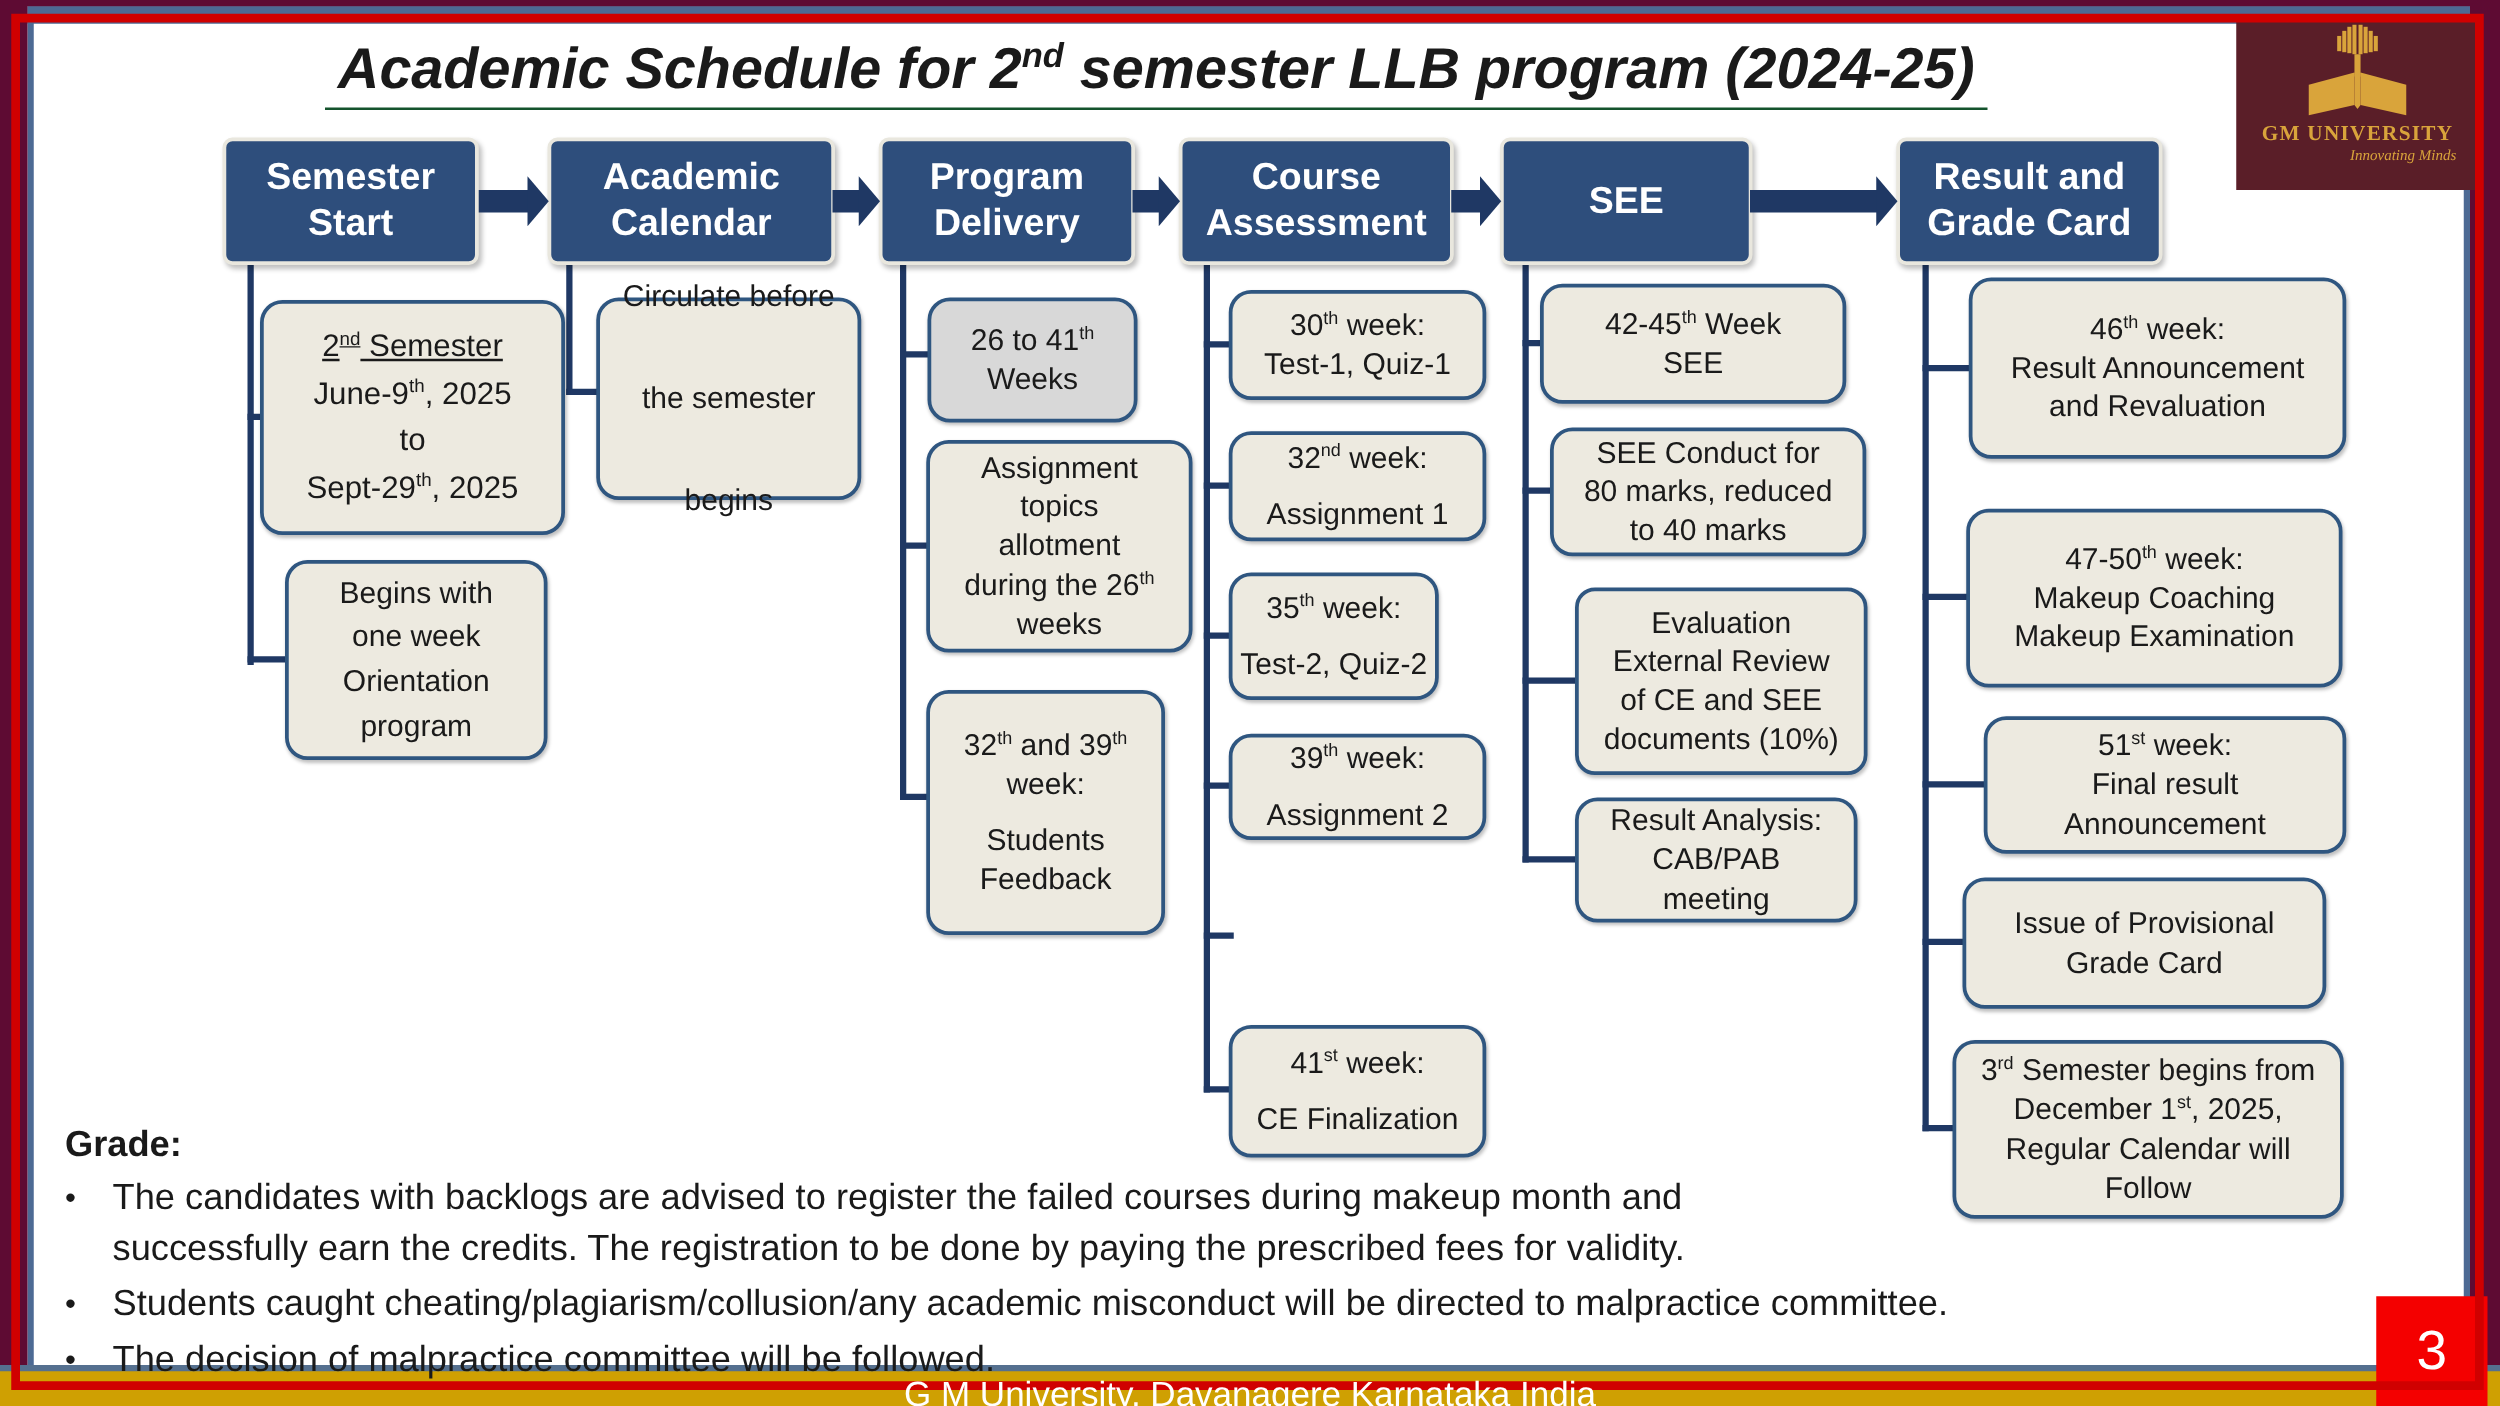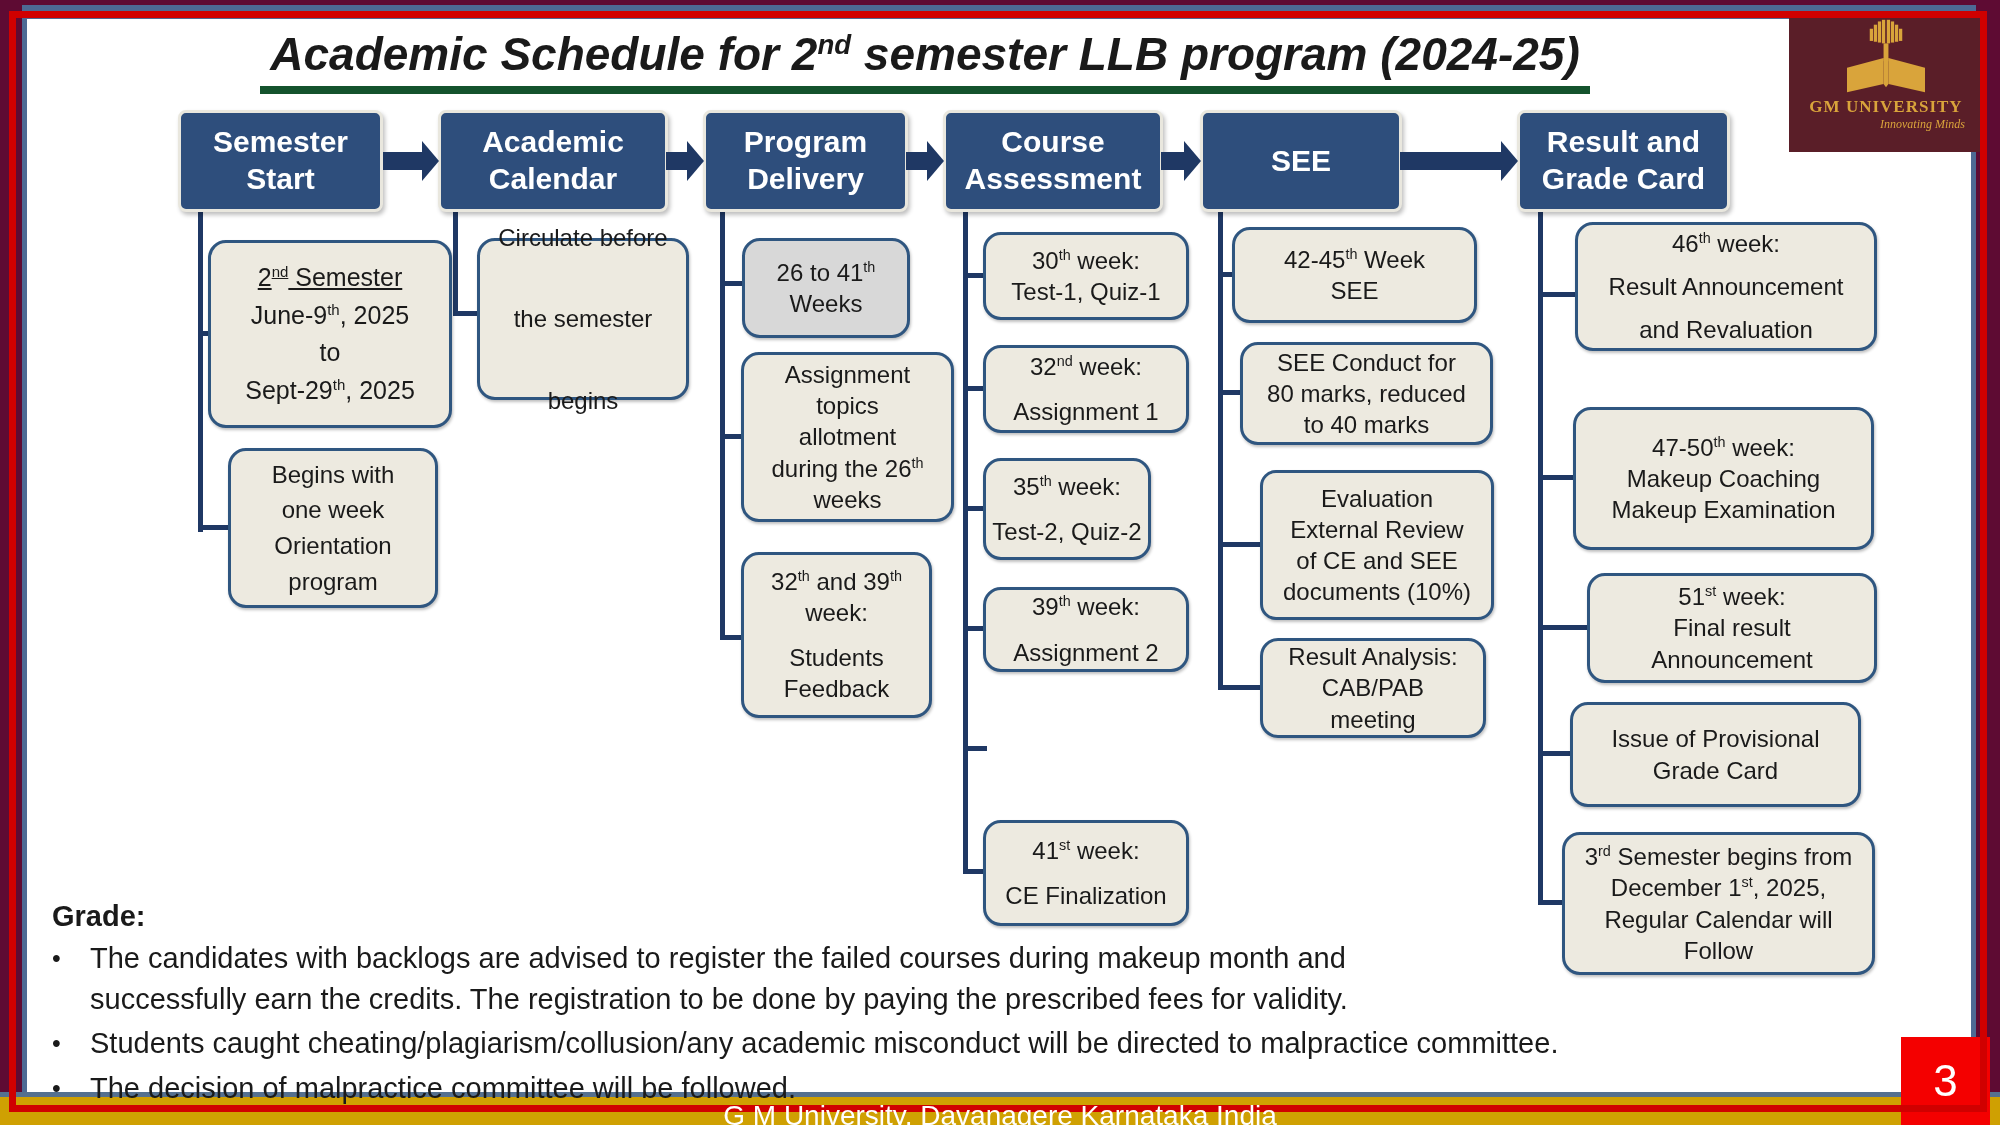--- a/index.html
+++ b/index.html
@@ -21,21 +21,21 @@
   .page-badge{position:absolute;left:1901px;top:1037px;width:89px;height:88px;background:#F40000;
               color:#fff;font-size:44px;display:flex;align-items:center;justify-content:center;z-index:18;}
   
   .logo{position:absolute;left:1789px;top:15px;width:194px;height:137px;background:#5A1E28;z-index:15;
         display:flex;flex-direction:column;align-items:center;justify-content:flex-start;padding-top:4px;box-sizing:border-box;}
   .logo-name{font-family:"Liberation Serif",serif;font-weight:bold;color:#D9A43B;font-size:17px;letter-spacing:1px;}
   .logo-tag{font-family:"Liberation Serif",serif;font-style:italic;color:#D9A43B;font-size:12px;align-self:flex-end;margin-right:18px;}
   
   .title{position:absolute;left:185px;top:28px;width:1480px;text-align:center;z-index:5;}
   .title-text{display:inline-block;font-size:46px;font-weight:bold;font-style:italic;line-height:1.15;
-              border-bottom:8px solid #14532d;padding:0 10px 5px;}
+              border-bottom:2px solid #14532d;padding:0 10px 5px;}
   
   .hdr{position:absolute;top:110px;height:102px;background:#2E4E7C;color:#fff;font-weight:bold;font-size:30px;
        line-height:1.22;display:flex;align-items:center;justify-content:center;text-align:center;
        border-radius:8px;border:3px solid #E9E7DE;box-sizing:border-box;z-index:5;
        box-shadow:2px 3px 4px rgba(0,0,0,.25);}
   .arrow{position:absolute;top:138px;height:46px;z-index:6;}
   .arrow .bar{position:absolute;left:0;right:15px;top:14px;bottom:14px;background:#1F3864;}
   .arrow .head{position:absolute;right:0;top:3px;width:0;height:0;border-top:20px solid transparent;
                border-bottom:20px solid transparent;border-left:17px solid #1F3864;}
   
@@ -185,21 +185,21 @@
       <div class="rline"><span>26 to 41</span><sup>th</sup></div>
       <div class="rline"><span>Weeks</span></div>
     </div>
   <div class="cbox" style="left:741px;top:352px;width:213px;height:170px;">
       <div class="rline"><span>Assignment</span></div>
       <div class="rline"><span>topics</span></div>
       <div class="rline"><span>allotment</span></div>
       <div class="rline"><span>during the 26</span><sup>th</sup></div>
       <div class="rline"><span>weeks</span></div>
     </div>
-  <div class="cbox" style="left:741px;top:552px;width:191px;height:166px;text-align:center;">
+  <div class="cbox" style="left:741px;top:552px;width:191px;height:196px;text-align:center;">
       <div class="rline"><span>32</span><sup>th</sup><span> and 39</span><sup>th</sup></div>
       <div class="rline"><span>week:</span></div>
       <div class="rline gap"><span>Students</span></div>
       <div class="rline"><span>Feedback</span></div>
     </div>
 
   <div class="cbox" style="left:983px;top:232px;width:206px;height:88px;">
       <div class="rline"><span>30</span><sup>th</sup><span> week:</span></div>
       <div class="rline"><span>Test-1, Quiz-1</span></div>
     </div>
@@ -234,21 +234,21 @@
       <div class="rline"><span>External Review</span></div>
       <div class="rline"><span>of CE and SEE</span></div>
       <div class="rline"><span>documents (10%)</span></div>
     </div>
   <div class="cbox" style="left:1260px;top:638px;width:226px;height:100px;">
       <div class="rline"><span>Result Analysis:</span></div>
       <div class="rline"><span>CAB/PAB</span></div>
       <div class="rline"><span>meeting</span></div>
     </div>
 
-  <div class="cbox" style="left:1575px;top:222px;width:302px;height:129px;gap:12px;">
+  <div class="cbox" style="left:1575px;top:222px;width:302px;height:145px;">
       <div class="rline"><span>46</span><sup>th</sup><span> week:</span></div>
       <div class="rline"><span>Result Announcement</span></div>
       <div class="rline"><span>and Revaluation</span></div>
     </div>
   <div class="cbox" style="left:1573px;top:407px;width:301px;height:143px;">
       <div class="rline"><span>47-50</span><sup>th</sup><span> week:</span></div>
       <div class="rline"><span>Makeup Coaching</span></div>
       <div class="rline"><span>Makeup Examination</span></div>
     </div>
   <div class="cbox" style="left:1587px;top:573px;width:290px;height:110px;">

